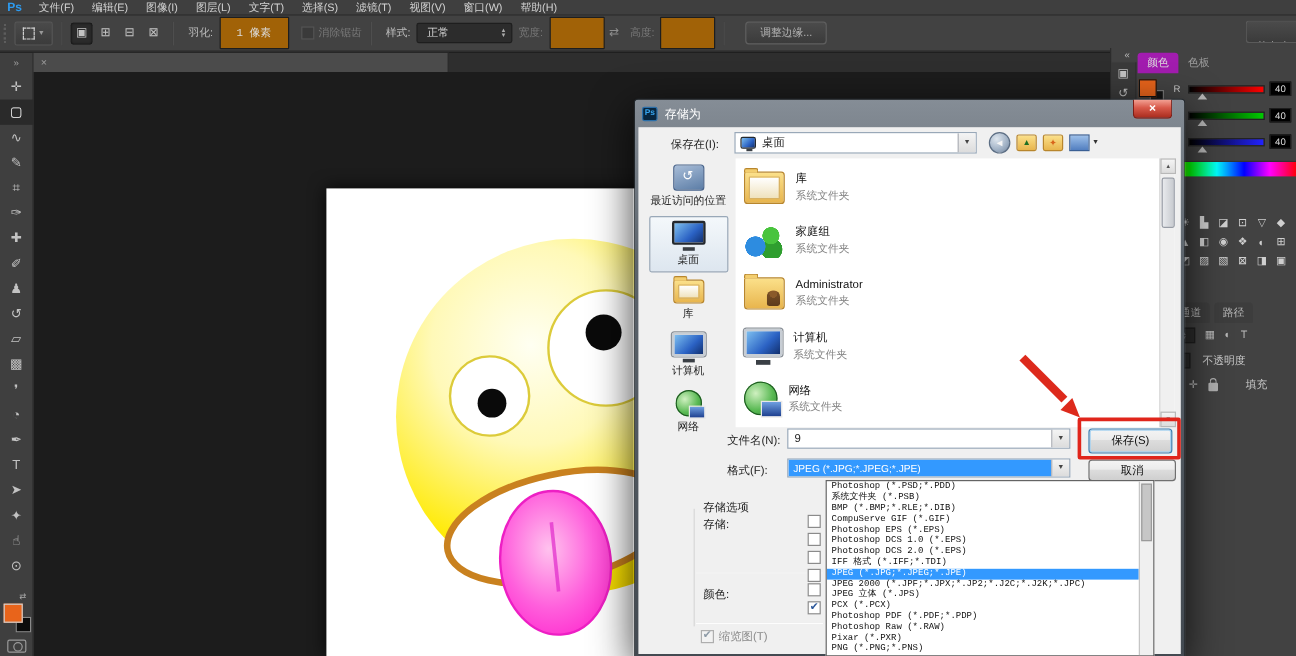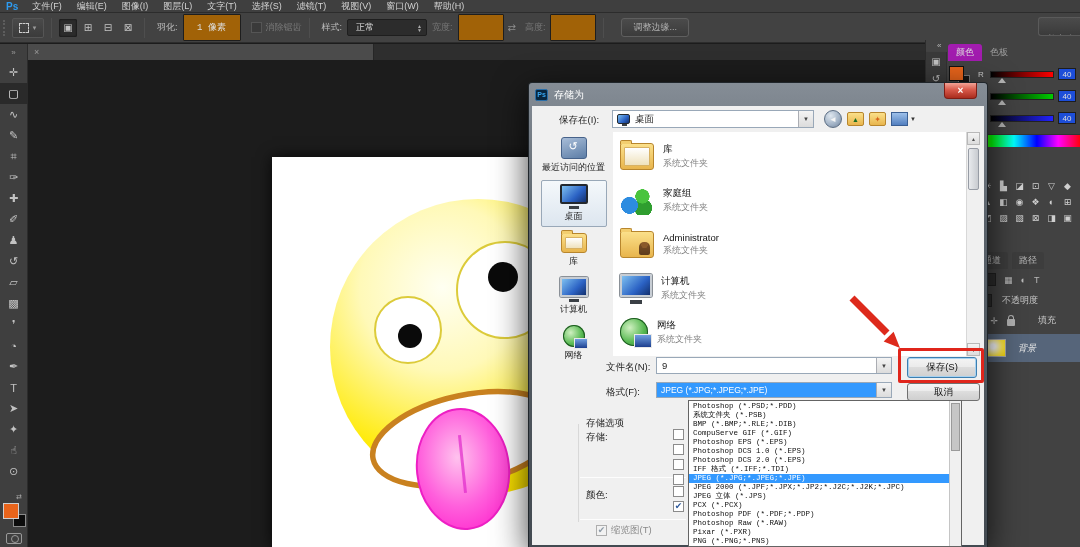--- a/index.html
+++ b/index.html
@@ -85,21 +85,21 @@
   .bg-mini{position:absolute;left:32px;top:35px;width:12px;height:12px;background:#141414;border:1px solid #777;}
   .csliders{position:absolute;left:52px;top:28px;width:103px;display:flex;flex-direction:column;gap:10px;}
   .cslider{display:flex;align-items:center;height:12px;gap:4px;}
   .cslider .ch{width:8px;font-size:8px;color:#c9c9c9;}
   .cslider .bar{position:relative;width:64px;height:7px;border:1px solid #222;}
   .cslider .bar::after{content:"";position:absolute;left:12%;bottom:-6px;border-left:4px solid transparent;
                        border-right:4px solid transparent;border-bottom:5px solid #b5b5b5;}
   .grad-r{background:linear-gradient(90deg,#000,#f00);}
   .grad-g{background:linear-gradient(90deg,#000,#0c0);}
   .grad-b{background:linear-gradient(90deg,#000,#22f);}
-  .cval{width:18px;height:12px;background:#1d4ed8;border:1px solid #1d1d1d;color:#ddd;font-size:8px;
+  .cval{width:18px;height:12px;background:#000000;border:1px solid #1d1d1d;color:#ddd;font-size:8px;
         display:flex;align-items:center;justify-content:center;}
   .spectrum{position:absolute;left:21px;top:94px;width:134px;height:13px;border-top:1px solid #333;
             background:linear-gradient(90deg,#f00 0%,#ff0 17%,#0f0 33%,#0ff 50%,#00f 67%,#f0f 83%,#f00 100%);}
   .adjust-grid{position:absolute;left:54px;top:138px;width:100px;display:flex;flex-wrap:wrap;gap:1px;}
   .adj-icon{width:15px;height:15px;display:flex;align-items:center;justify-content:center;color:#cfcfcf;font-size:9px;}
   .layer-tabs{position:absolute;left:50px;top:212px;display:flex;gap:4px;}
   .layer-tab{padding:2px 7px;background:#3d3d3d;color:#b9b9b9;border-radius:3px 3px 0 0;}
   .filter-row{position:absolute;left:48px;top:233px;display:flex;align-items:center;gap:8px;}
   .combo-stub{width:22px;height:13px;background:#2c2c2c;border:1px solid #1f1f1f;display:flex;align-items:center;
               justify-content:flex-end;padding-right:2px;}
@@ -221,21 +221,21 @@
   .saveopt-color{position:absolute;left:54px;top:383px;}
   .cb{width:11px;height:11px;background:#fff;border:1px solid #8b8b8b;display:inline-flex;align-items:center;
       justify-content:center;font-size:9px;color:#2b579a;}
   .cb.checked::after{content:"✔";margin-top:-2px;}
   .cb.dis{background:#f2f2f2;border-color:#aeaeae;color:#8d9aa6;}
   .save-cbs{position:absolute;left:141px;top:323px;display:flex;flex-direction:column;gap:4px;}
   .color-cbs{position:absolute;left:141px;top:380px;display:flex;flex-direction:column;gap:4px;}
   .gsep{position:absolute;left:48px;width:106px;height:1px;background:#d8d8d8;border-bottom:1px solid #fdfdfd;}
   .gsep1{top:371px;} .gsep2{top:413px;}
   .gvert{position:absolute;left:46px;top:318px;width:1px;height:98px;background:#d8d8d8;}
-  .thumb-row{position:absolute;left:52px;top:418px;display:flex;align-items:center;gap:4px;color:#8a8a8a;margin-left:12px;}
+  .thumb-row{position:absolute;left:52px;top:418px;display:flex;align-items:center;gap:4px;color:#8a8a8a;}
 
   
   .fmt-dropdown{position:absolute;left:688px;top:400px;width:274px;height:147px;background:#fff;
         border:1px solid #646464;z-index:60;font-family:"Liberation Mono","DejaVu Sans Mono",monospace;
         font-size:7.5px;color:#111;overflow:hidden;}
   .fmt-items{position:absolute;left:0;top:1px;right:12px;}
   .fmt-item{height:9px;line-height:9px;padding-left:4px;white-space:nowrap;}
   .fmt-item.selected{background:#3399FF;color:#fff;}
   .fd-scroll{position:absolute;right:0;top:0;width:12px;height:100%;background:#f0f0f0;border-left:1px solid #c5c5c5;}
   .fd-thumb{position:absolute;left:1px;top:2px;width:9px;height:48px;background:#c6c6c6;border:1px solid #9a9a9a;}
@@ -489,24 +489,20 @@
     </div>
     <div class="lock-row">
       <span style="display:flex;gap:9px;">
 
       <span class="filter-glyph">✐</span>
           <span class="filter-glyph">✛</span>
         </span>
       <span class="mini-lock"></span>
       <span class="fill-label">填充</span>
     </div>
-    <div class="layer-row">
-      <span class="layer-thumb"></span>
-      <span class="layer-name">背景</span>
-    </div>
   </div>
 
   <div class="dialog">
     <div class="dlg-title">
       <span class="dlg-ps">Ps</span>
       <span>存储为</span>
     </div>
     <div class="dlg-close">×</div>
     <div class="dlg-body">
       <span class="savein-label">保存在(I):</span>

